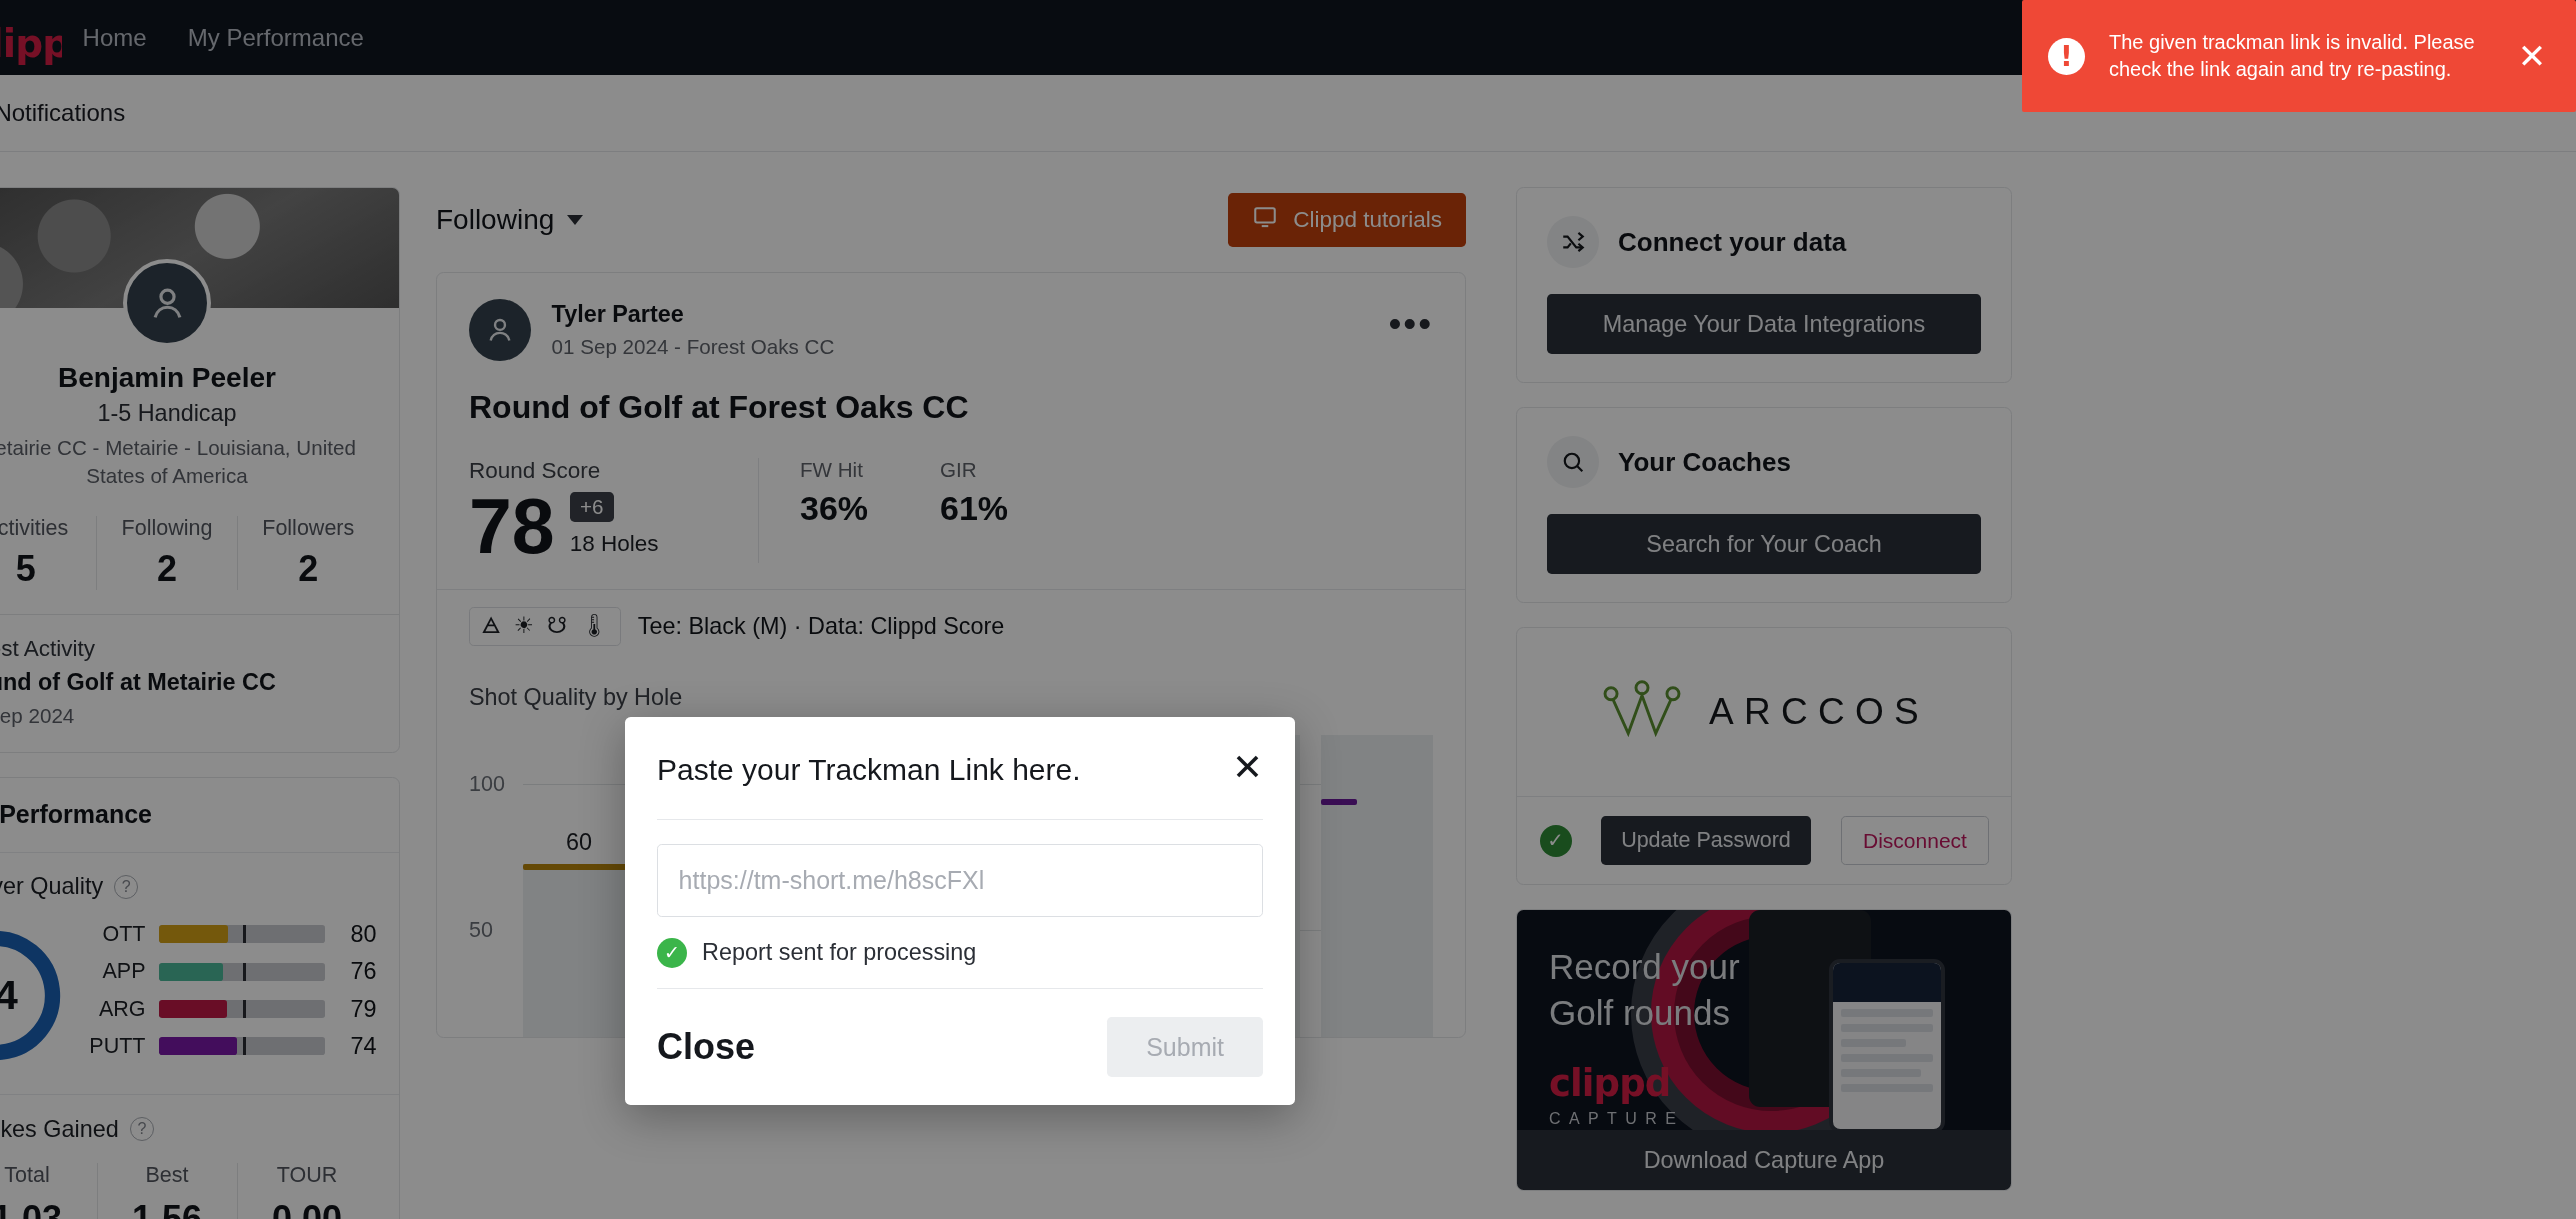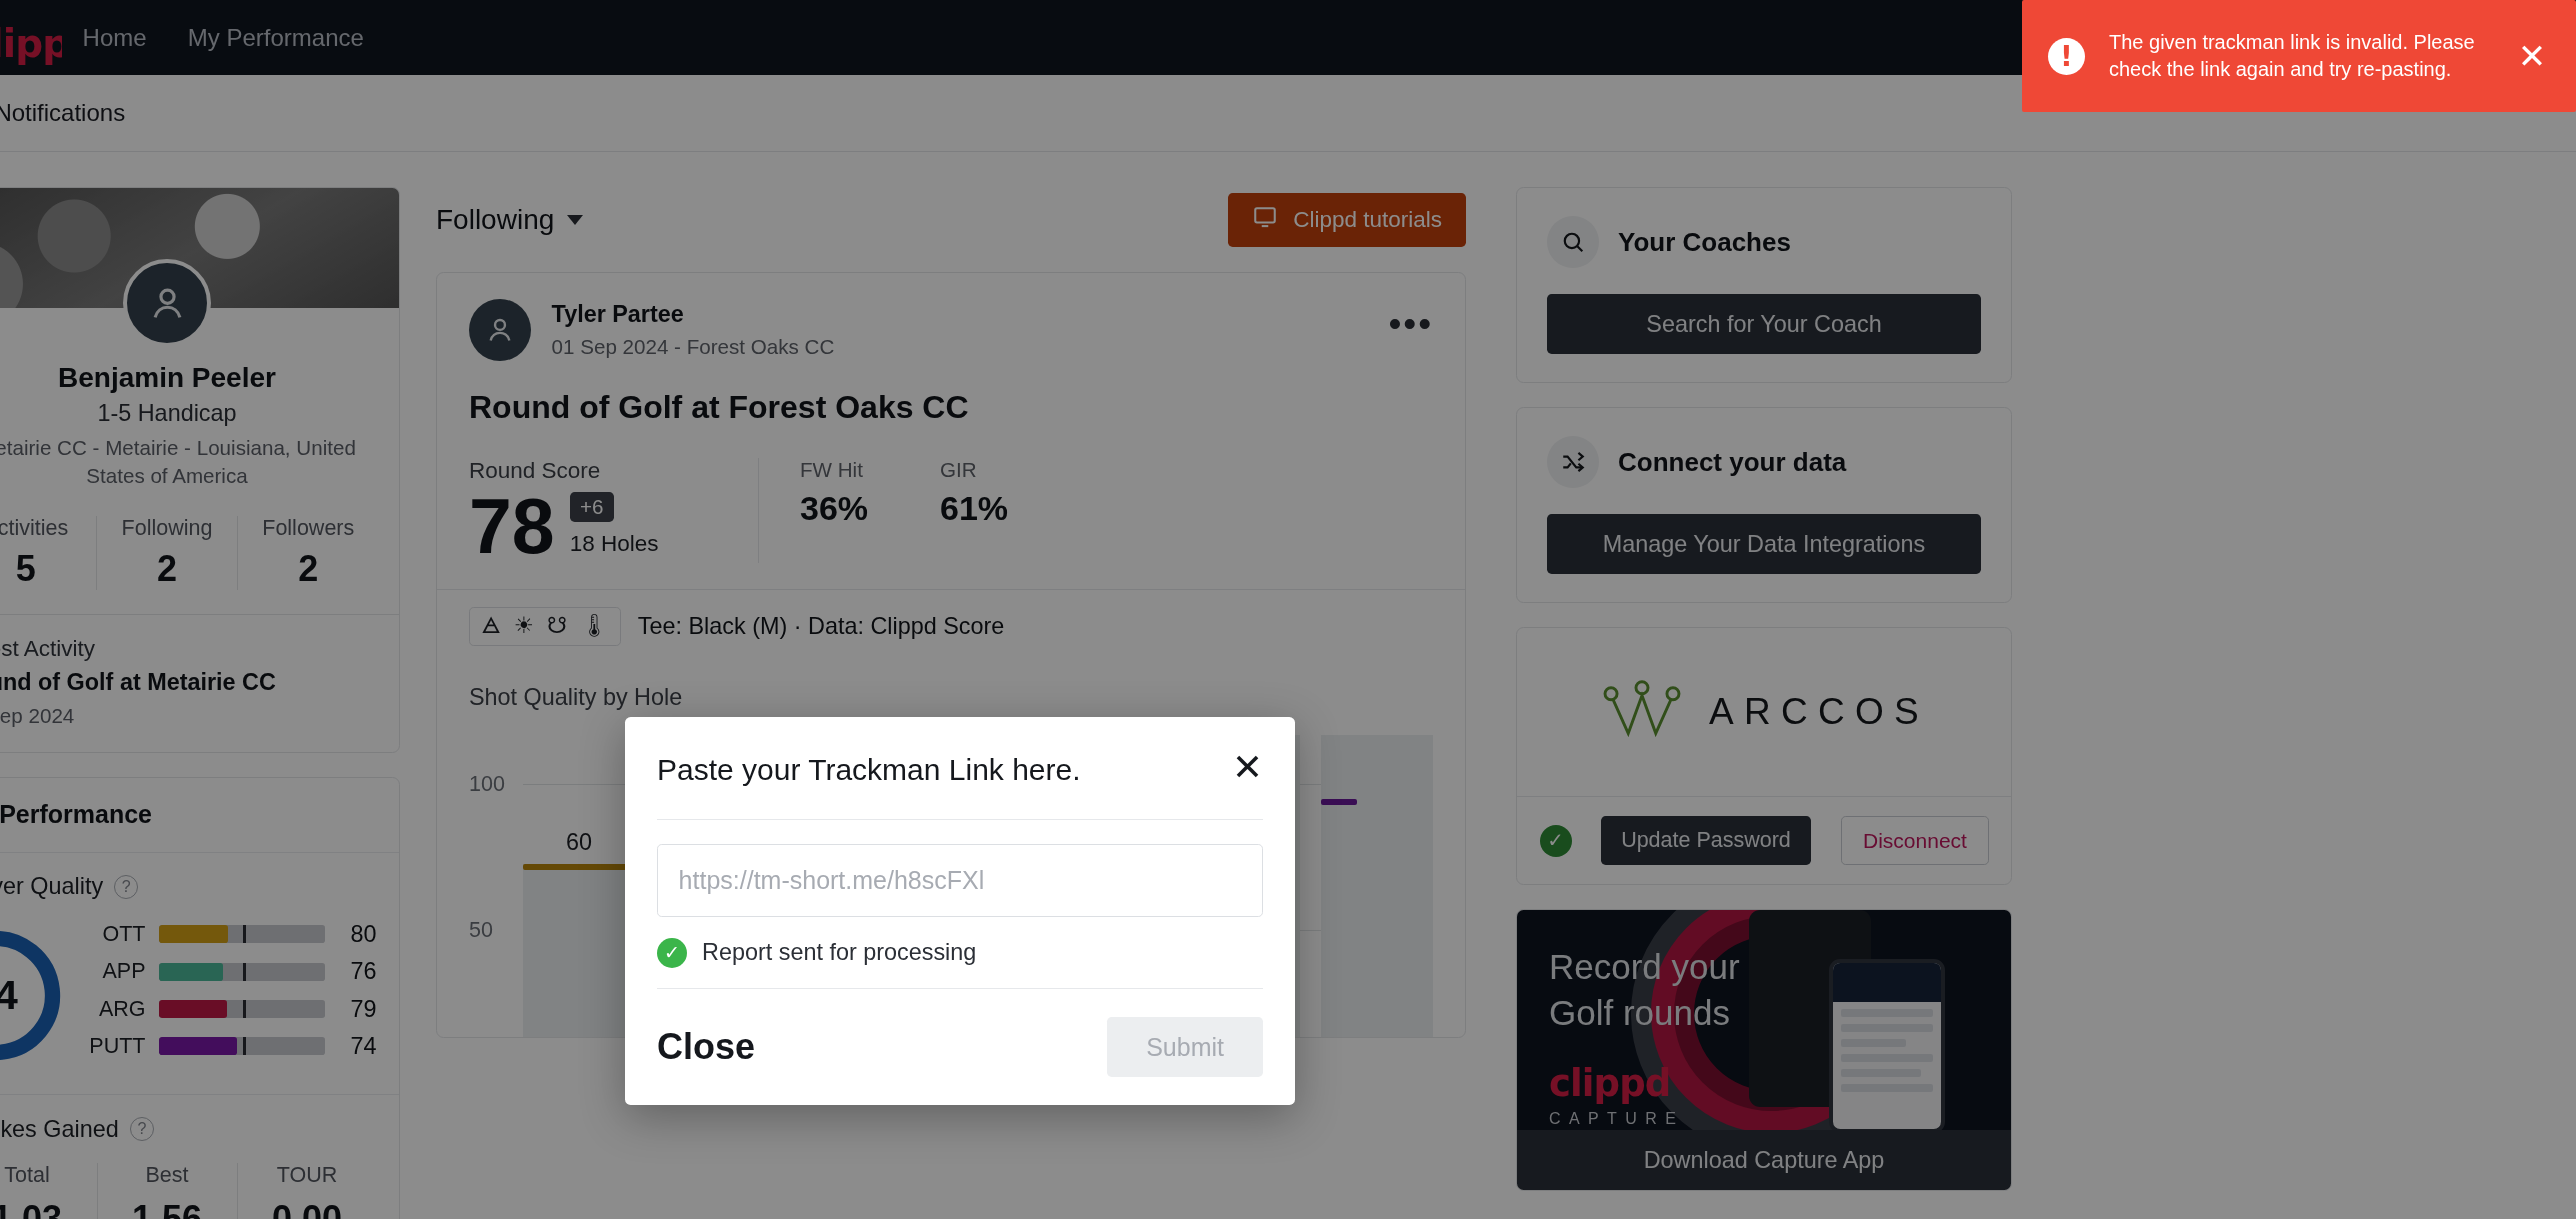--- a/index.html
+++ b/index.html
@@ -536,42 +536,42 @@
         </div>
       </div>
     </div>
 
     <div id="rightcol">
 
       <div class="rc-card">
         <div class="rc-head">
           <span class="rc-ico">
             <svg width="26" height="26" viewBox="0 0 24 24" fill="none" stroke="#15181d" stroke-width="2">
-              <circle cx="11" cy="11" r="6.6"></circle>
-                <line x1="16" y1="16" x2="20.6" y2="20.6"></line>
-            </svg>
-          </span>
-          <span class="rc-title">Your Coaches</span>
-        </div>
-        <button class="rc-btn">Search for Your Coach</button>
-      </div>
-
-      <div class="rc-card">
-        <div class="rc-head">
-          <span class="rc-ico">
-            <svg width="26" height="26" viewBox="0 0 24 24" fill="none" stroke="#15181d" stroke-width="2">
               <path d="M3 7h4l8 10h5"></path>
                 <path d="M3 17h4l3-3.8"></path>
                 <polyline points="17,3.6 21,7 17,10.4"></polyline>
               <polyline points="17,13.6 21,17 17,20.4"></polyline>
             </svg>
           </span>
           <span class="rc-title">Connect your data</span>
         </div>
         <button class="rc-btn">Manage Your Data Integrations</button>
+      </div>
+
+      <div class="rc-card">
+        <div class="rc-head">
+          <span class="rc-ico">
+            <svg width="26" height="26" viewBox="0 0 24 24" fill="none" stroke="#15181d" stroke-width="2">
+              <circle cx="11" cy="11" r="6.6"></circle>
+                <line x1="16" y1="16" x2="20.6" y2="20.6"></line>
+            </svg>
+          </span>
+          <span class="rc-title">Your Coaches</span>
+        </div>
+        <button class="rc-btn">Search for Your Coach</button>
       </div>
 
       <div class="arccos-card">
         <div class="arccos-logo-wrap">
           <span>
             <svg width="86" height="62" viewBox="0 0 100 72" fill="none" stroke="#5a8f31" stroke-width="3.4">
               <circle cx="14" cy="16" r="7"></circle>
                 <circle cx="50" cy="9" r="7"></circle>
                 <circle cx="86" cy="16" r="7"></circle>
               <path d="M16 22 L34 62 L50 18 L66 62 L84 22"></path>

